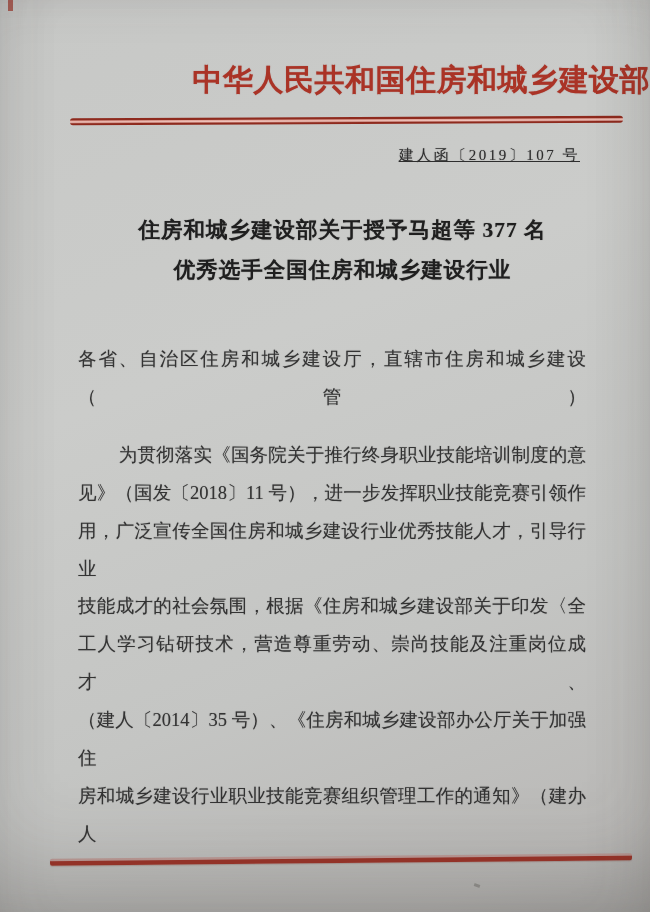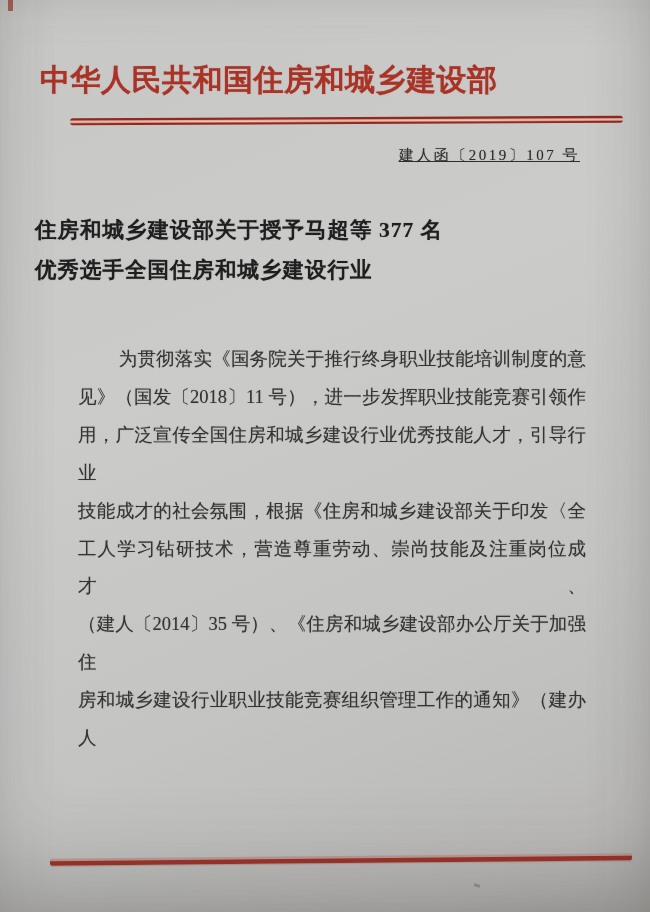--- a/index.html
+++ b/index.html
@@ -19,50 +19,50 @@
       inset -45px 0 70px -50px rgba(70,66,62,.20),
       inset 45px 0 70px -55px rgba(70,66,62,.14),
       inset 0 35px 60px -45px rgba(70,66,62,.12);
   }
   .corner-mark{
     position:absolute;left:8px;top:0;width:5px;height:11px;
     background:#a5453a;opacity:.8;filter:blur(.4px);
   }
   .letterhead{
     position:absolute;left:40px;right:0;top:60px;
-    text-align:left;font-size:30px;font-weight:700;
+    text-align:right;font-size:30px;font-weight:700;
     color:#aa3326;letter-spacing:.5px;
     text-shadow:0 0 1px rgba(150,45,35,.5);
   }
   .rule-top{
     position:absolute;left:70px;top:117px;width:553px;height:7px;
     border-radius:3px;
     background:linear-gradient(to bottom,#8e2a1e 0%,#8e2a1e 26%,#e2a79d 40%,#efc4bc 58%,#8e2a1e 80%,#8e2a1e 100%);
     transform:rotate(-.25deg);
   }
   .doc-number{
     position:absolute;top:146px;right:70px;
     font-size:15px;color:#2e2e2e;letter-spacing:2.5px;
     text-shadow:0 0 1px rgba(50,50,50,.45);
     text-decoration:underline;
   }
   .doc-title{
     position:absolute;left:35px;right:0;top:210px;
-    font-size:21.5px;font-weight:700;
+    text-align:center;font-size:21.5px;font-weight:700;
     color:#1f1f1f;line-height:40px;letter-spacing:1px;
     text-shadow:0 0 1px rgba(40,40,40,.5);
   }
   .doc-body{
     position:absolute;left:78px;top:341px;width:508px;
     font-size:18.5px;color:#343434;line-height:37.9px;
     text-shadow:0 0 1px rgba(50,50,50,.45);
   }
   .line{width:100%;}
   .line.justify{text-align:justify;text-align-last:justify;}
-  .line.indent{text-indent:2.2em;}
+  .line.indent{text-indent:2.2em;margin-top:20px;}
   .rule-bottom{
     position:absolute;left:50px;top:856px;width:582px;height:7px;
     background:linear-gradient(to bottom,rgba(190,150,146,.9) 0%,rgba(190,150,146,.9) 28%,#9c3126 42%,#9c3126 100%);
     transform:rotate(-.55deg);border-radius:2px;
     box-shadow:0 1px 1px rgba(120,60,50,.25);
   }
   .speck{
     position:absolute;left:474px;top:884px;width:6px;height:3px;
     background:rgba(110,108,104,.5);filter:blur(.6px);transform:rotate(20deg);
   }
@@ -79,20 +79,21 @@
   <div class="rule-top"></div>
 
   <div class="doc-number">建人函〔2019〕107 号</div>
 
   <div class="doc-title">
     <div>住房和城乡建设部关于授予马超等 377 名</div>
     <div>优秀选手全国住房和城乡建设行业</div>
   </div>
 
   <div class="doc-body">
+    <div class="line justify">各省、自治区住房和城乡建设厅，直辖市住房和城乡建设（管）</div>
     <div class="line justify indent">为贯彻落实《国务院关于推行终身职业技能培训制度的意</div>
     <div class="line justify">见》（国发〔2018〕11 号），进一步发挥职业技能竞赛引领作</div>
     <div class="line justify">用，广泛宣传全国住房和城乡建设行业优秀技能人才，引导行业</div>
     <div class="line justify">技能成才的社会氛围，根据《住房和城乡建设部关于印发〈全</div>
     <div class="line justify">工人学习钻研技术，营造尊重劳动、崇尚技能及注重岗位成才、</div>
     <div class="line justify">（建人〔2014〕35 号）、《住房和城乡建设部办公厅关于加强住</div>
     <div class="line justify">房和城乡建设行业职业技能竞赛组织管理工作的通知》（建办人</div>
 
   </div>
 

